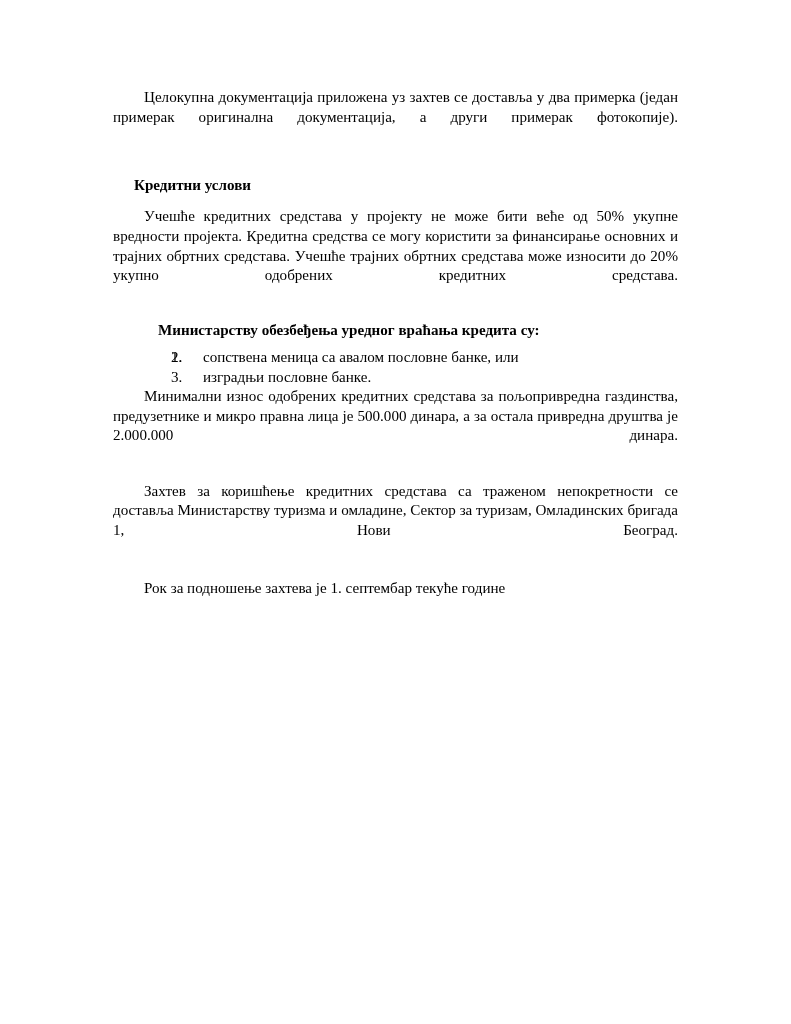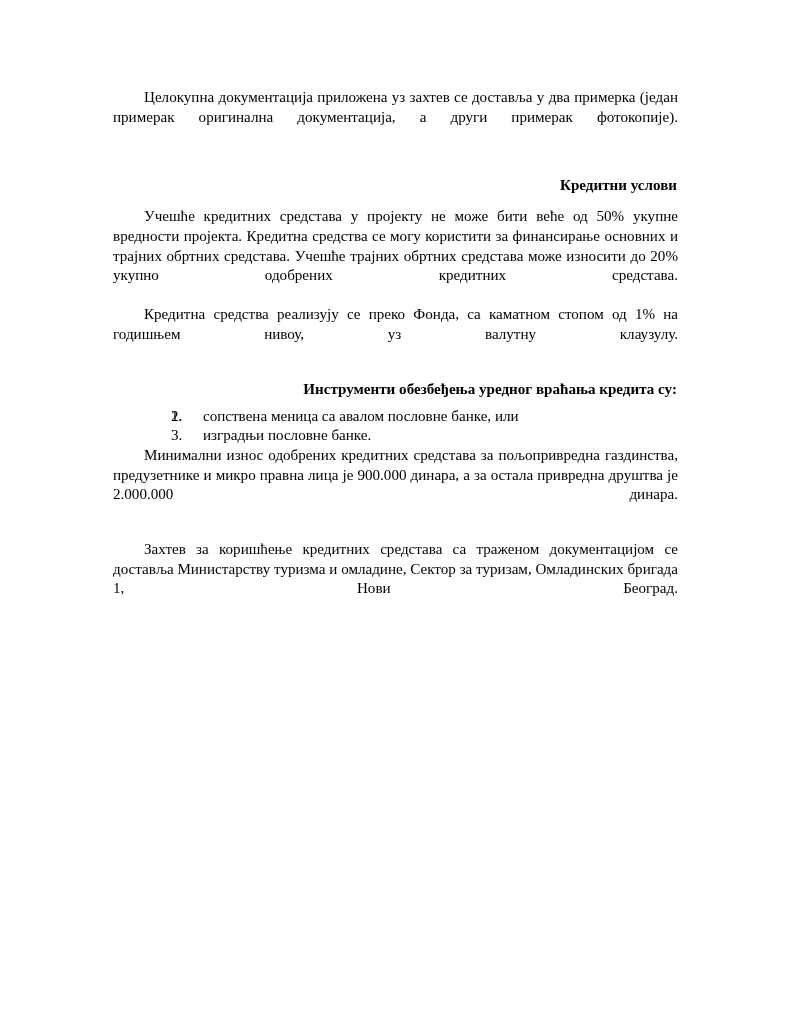--- a/index.html
+++ b/index.html
@@ -47,25 +47,25 @@
     content: "";
     display: inline-block;
     width: 100%;
   }
   .no-justify {
     text-align: left;
   }
   .no-justify::after { content: none; display: none; }
 
   .heading {
-    margin: 1px;
+    margin: 16px;
     font-size: 15.1px;
     line-height: 19.6px;
     font-weight: bold;
-    text-align: right;
+    text-align: left;
   }
   .heading-credit-terms {
     padding-left: 5px;
     margin-top: 18px;
     margin-bottom: 12px;
   }
   .heading-instruments {
     padding-left: 29px;
     margin-top: 16px;
     margin-bottom: 7px;
@@ -119,41 +119,41 @@
   <div class="content">
 
     <p class="para-indent">Целокупна документација приложена уз захтев се доставља у два примерка (један примерак оригинална документација, а други примерак фотокопије).</p>
 
     <div class="spacer-sm"></div>
 
     <p class="heading heading-credit-terms">Кредитни услови</p>
 
     <p class="para-indent">Учешће кредитних средстава у пројекту не може бити веће од 50% укупне вредности пројекта. Кредитна средства се могу користити за финансирање основних  и трајних обртних средстава. Учешће трајних обртних средстава може износити до 20%  укупно одобрених кредитних средстава.</p>
 
-    <p class="para-indent">Кредитна средства реализују се преко Фонда, са каматном стопом од 1% на годишњем нивоу, уз валутну клаузулу.</p>
 
 
 
-    <p class="heading heading-instruments">Инструменти обезбеђења уредног враћања кредита су:</p>
+    <p class="heading heading-instruments">Министарству обезбеђења уредног враћања кредита су:</p>
 
     <ol class="instrument-list">
       <li>
         <span class="num">1.</span>
       </li>
       <li class="short">
         <span class="num">2.</span><span class="txt">сопствена меница са авалом пословне банке, или</span>
       </li>
       <li class="short">
         <span class="num">3.</span><span class="txt">изградњи пословне банке.</span>
       </li>
     </ol>
 
-    <p class="para-indent">Минимални износ одобрених кредитних средстава за пољопривредна газдинства, предузетнике и микро правна лица је 900.000 динара, а за остала привредна друштва  је 2.000.000 динара.</p>
+    <p class="para-indent">Минимални износ одобрених кредитних средстава за пољопривредна газдинства, предузетнике и микро правна лица је 500.000 динара, а за остала привредна друштва  је 2.000.000 динара.</p>
 
     <div class="spacer-md"></div>
 
-    <p class="para-indent">Захтев за коришћење кредитних средстава са траженом документацијом се доставља Министарству туризма и омладине, Сектор за туризам, Омладинских бригада 1, Нови Београд.</p>
+    <p class="para-indent">Захтев за коришћење кредитних средстава са траженом непокретности се доставља Министарству туризма и омладине, Сектор за туризам, Омладинских бригада 1, Нови Београд.</p>
 
     <div class="spacer-lg"></div>
 
+    <p class="para-indent no-justify">Рок за подношење захтева је 1. септембар текуће године</p>
 
   </div>
 </div>
 
 </body></html>

